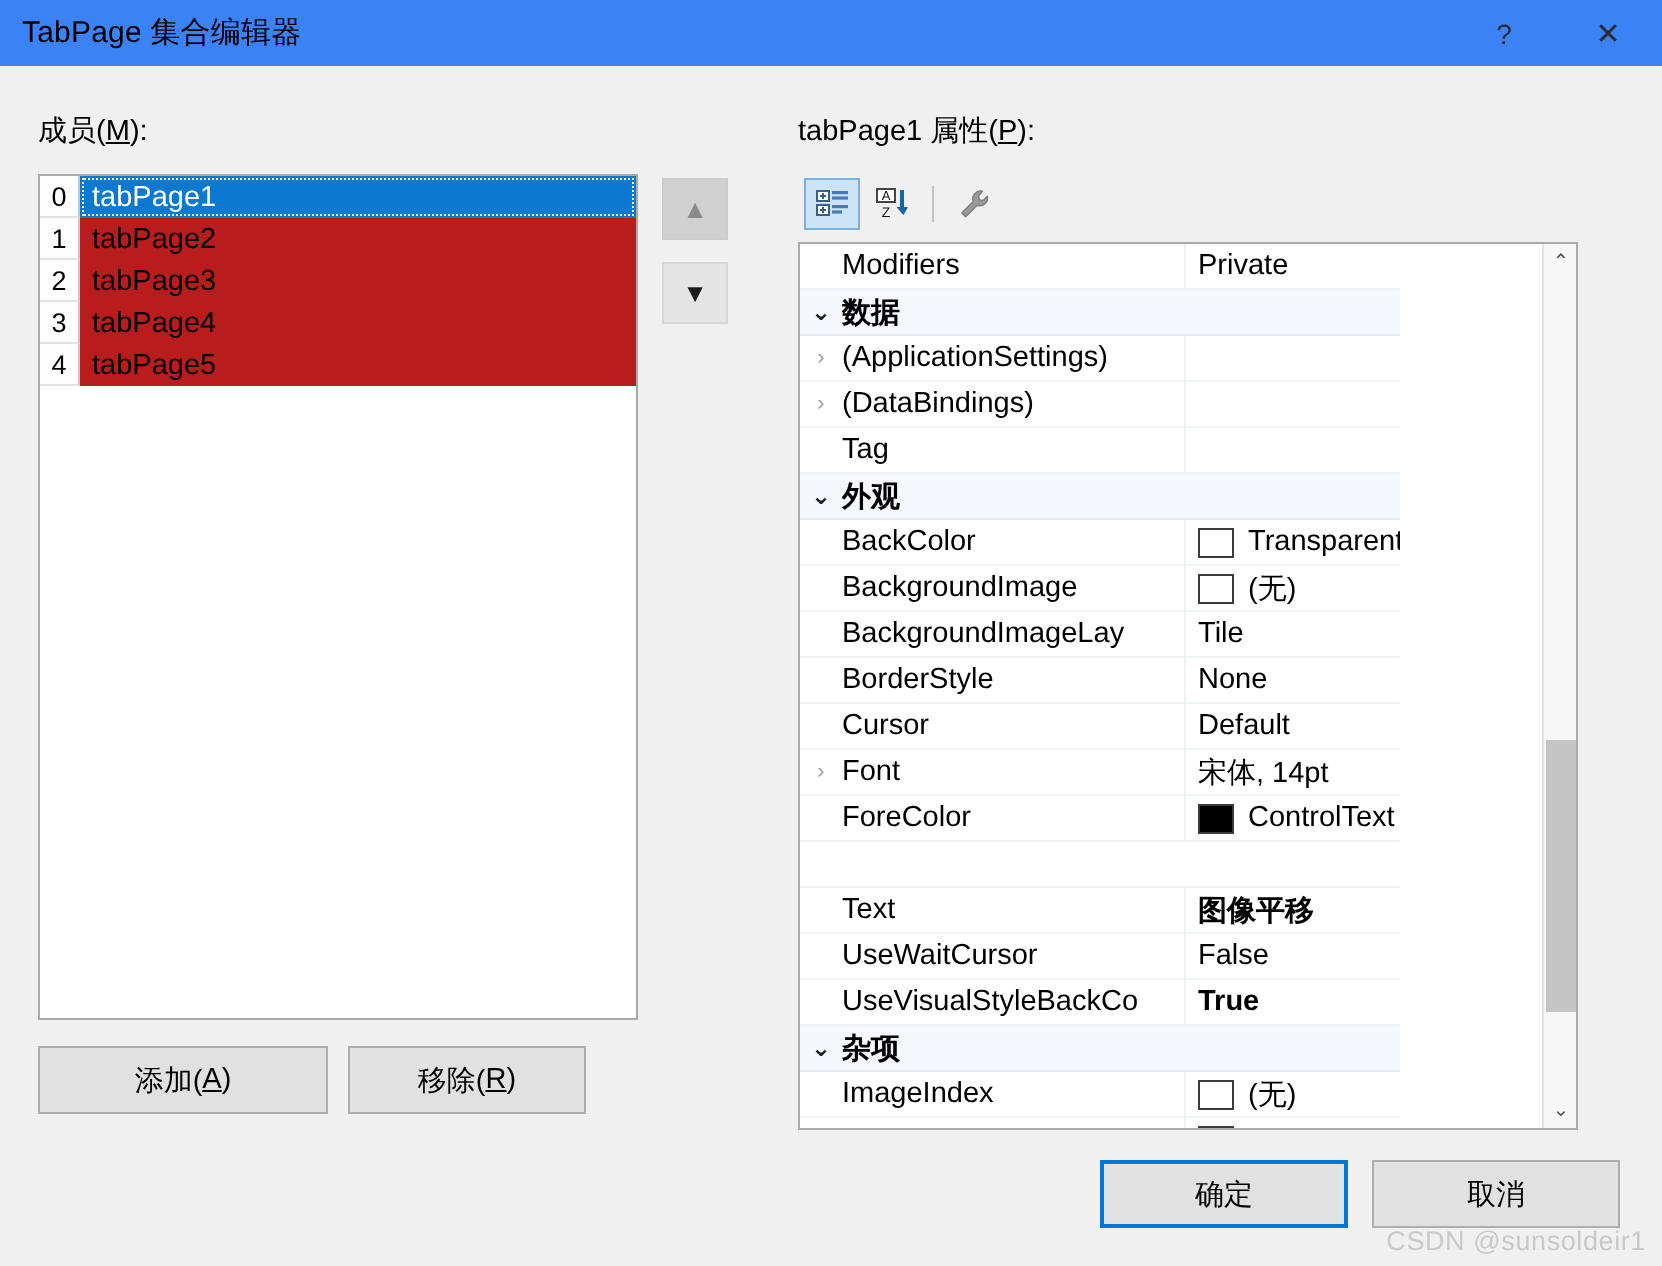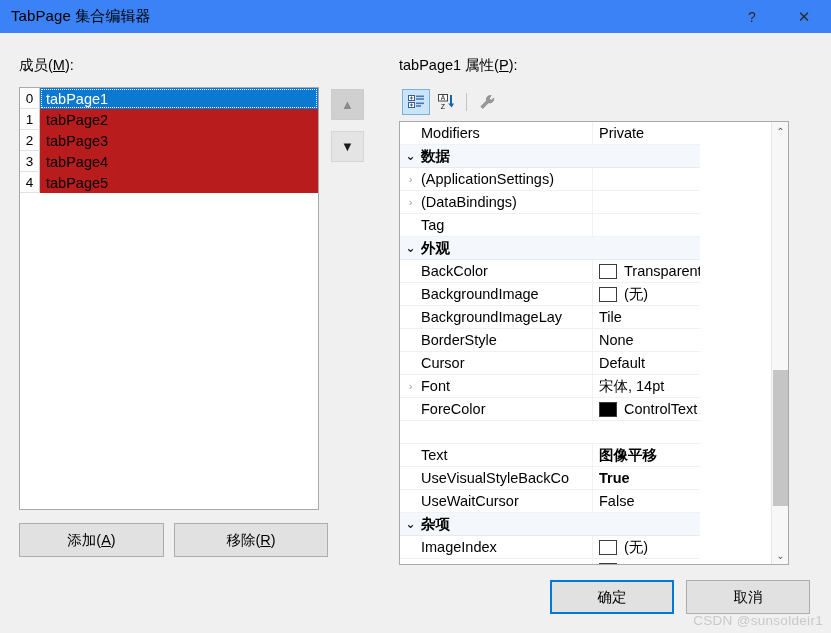--- a/index.html
+++ b/index.html
@@ -75,21 +75,21 @@
 
   
   .flat-btn {
     position: absolute; height: 34px;
     background: #e1e1e1; border: 1px solid #adadad;
     display: flex; align-items: center; justify-content: center;
     font-size: 14.5px; color: #000;
   }
   .flat-btn u { text-decoration: underline; }
   #add-btn { left: 19px; top: 523px; width: 145px; }
-  #remove-btn { left: 174px; top: 523px; width: 154px; }
+  #remove-btn { left: 174px; top: 523px; width: 119px; }
 
   
   #props-label {
     position: absolute; left: 399px; top: 56px;
     font-size: 14.5px; color: #000;
   }
   #props-label u { text-decoration: underline; }
 
   #prop-toolbar {
     position: absolute; left: 399px; top: 86px; width: 390px; height: 32px;
@@ -352,32 +352,32 @@
       <div class="prop-row">
         <div class="expander"></div>
       </div>
       <div class="prop-row modified">
         <div class="expander"></div>
         <div class="prop-name">Text</div>
         <div class="prop-value">
           <span>图像平移</span>
         </div>
       </div>
+      <div class="prop-row">
+        <div class="expander"></div>
+        <div class="prop-name">UseWaitCursor</div>
+        <div class="prop-value">
+          <span>False</span>
+        </div>
+      </div>
       <div class="prop-row modified">
         <div class="expander"></div>
         <div class="prop-name">UseVisualStyleBackCo</div>
         <div class="prop-value">
           <span>True</span>
-        </div>
-      </div>
-      <div class="prop-row">
-        <div class="expander"></div>
-        <div class="prop-name">UseWaitCursor</div>
-        <div class="prop-value">
-          <span>False</span>
         </div>
       </div>
       <div class="prop-row category">
         <div class="expander">⌄</div>
         <div class="prop-name">杂项</div>
         <div class="prop-value"></div>
       </div>
       <div class="prop-row">
         <div class="expander"></div>
         <div class="prop-name">ImageIndex</div>

